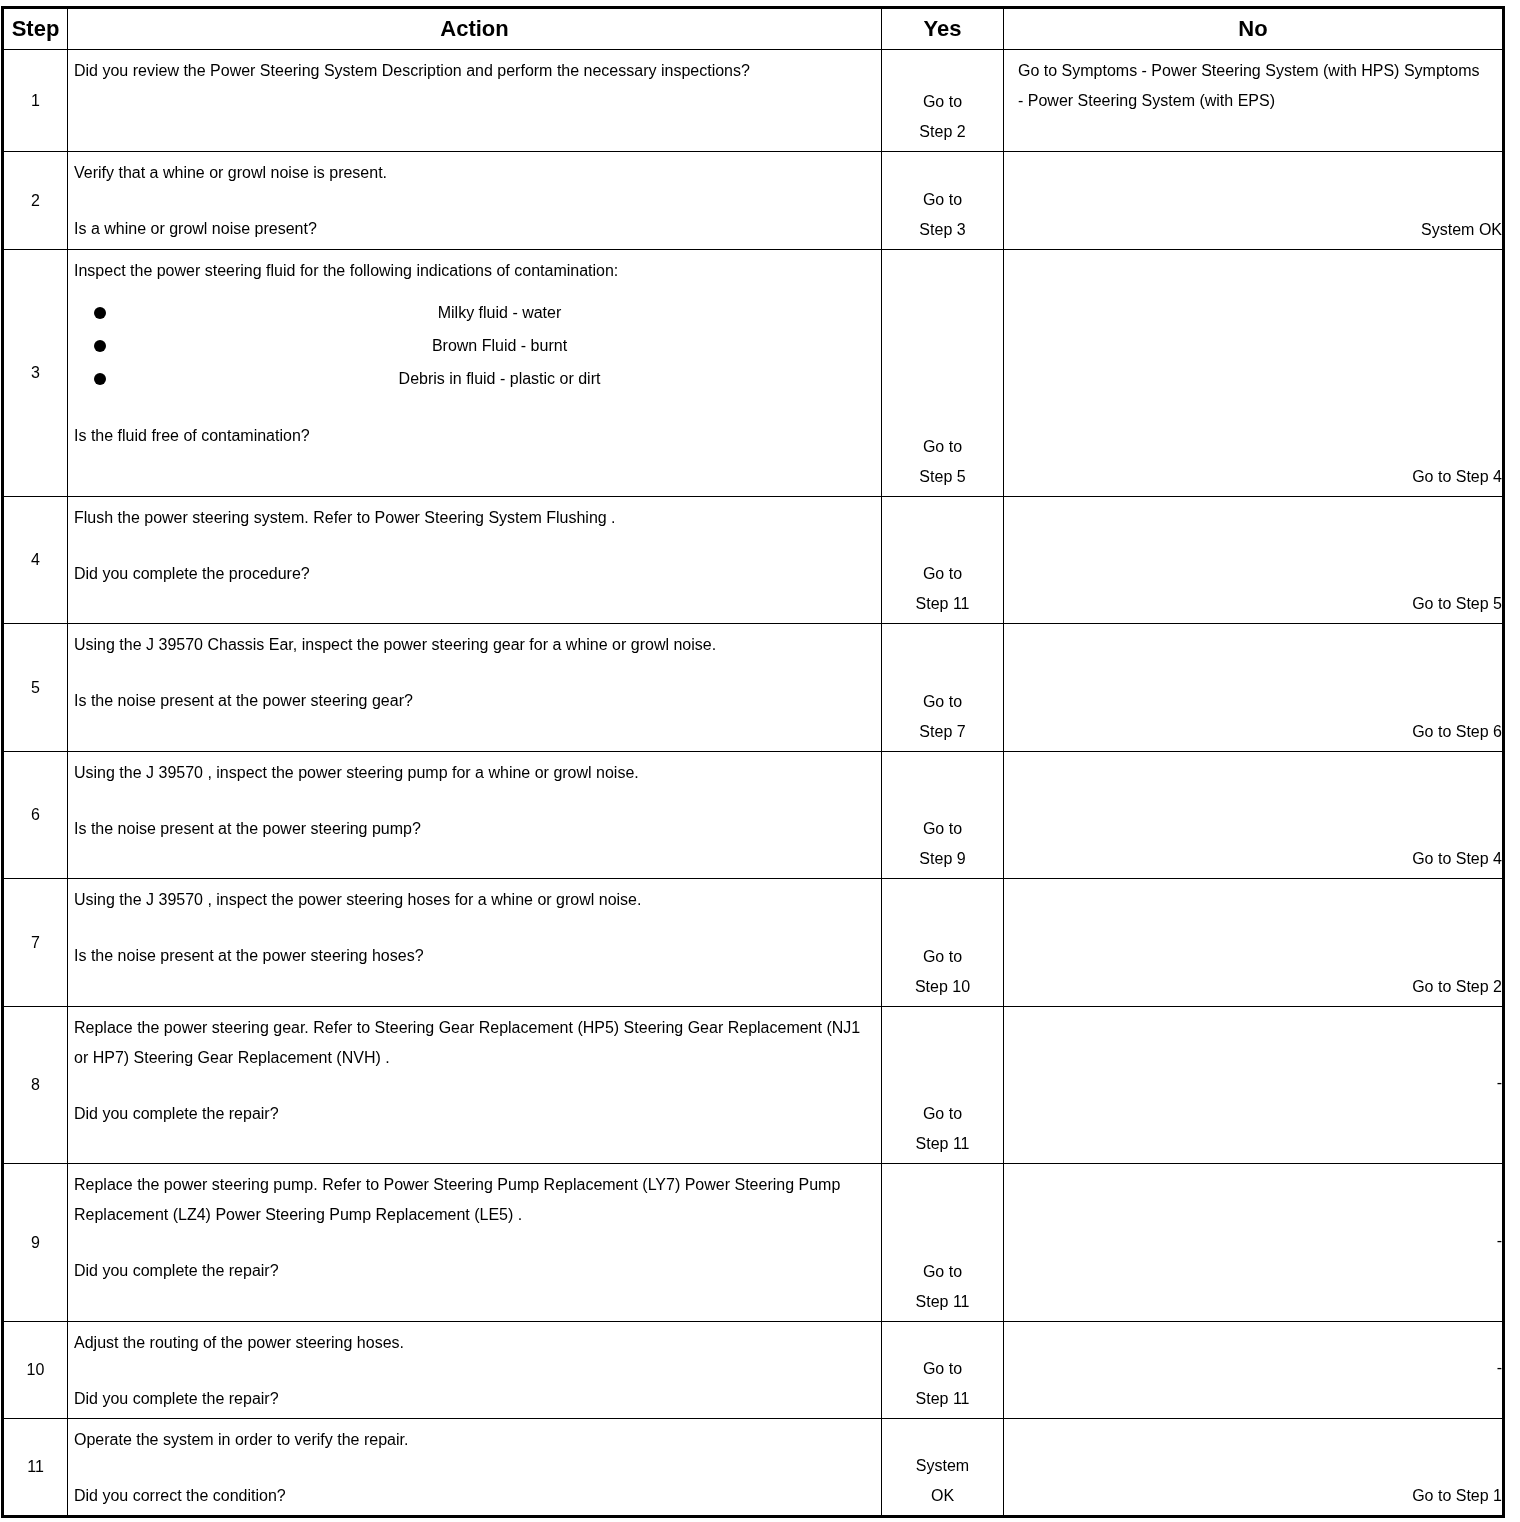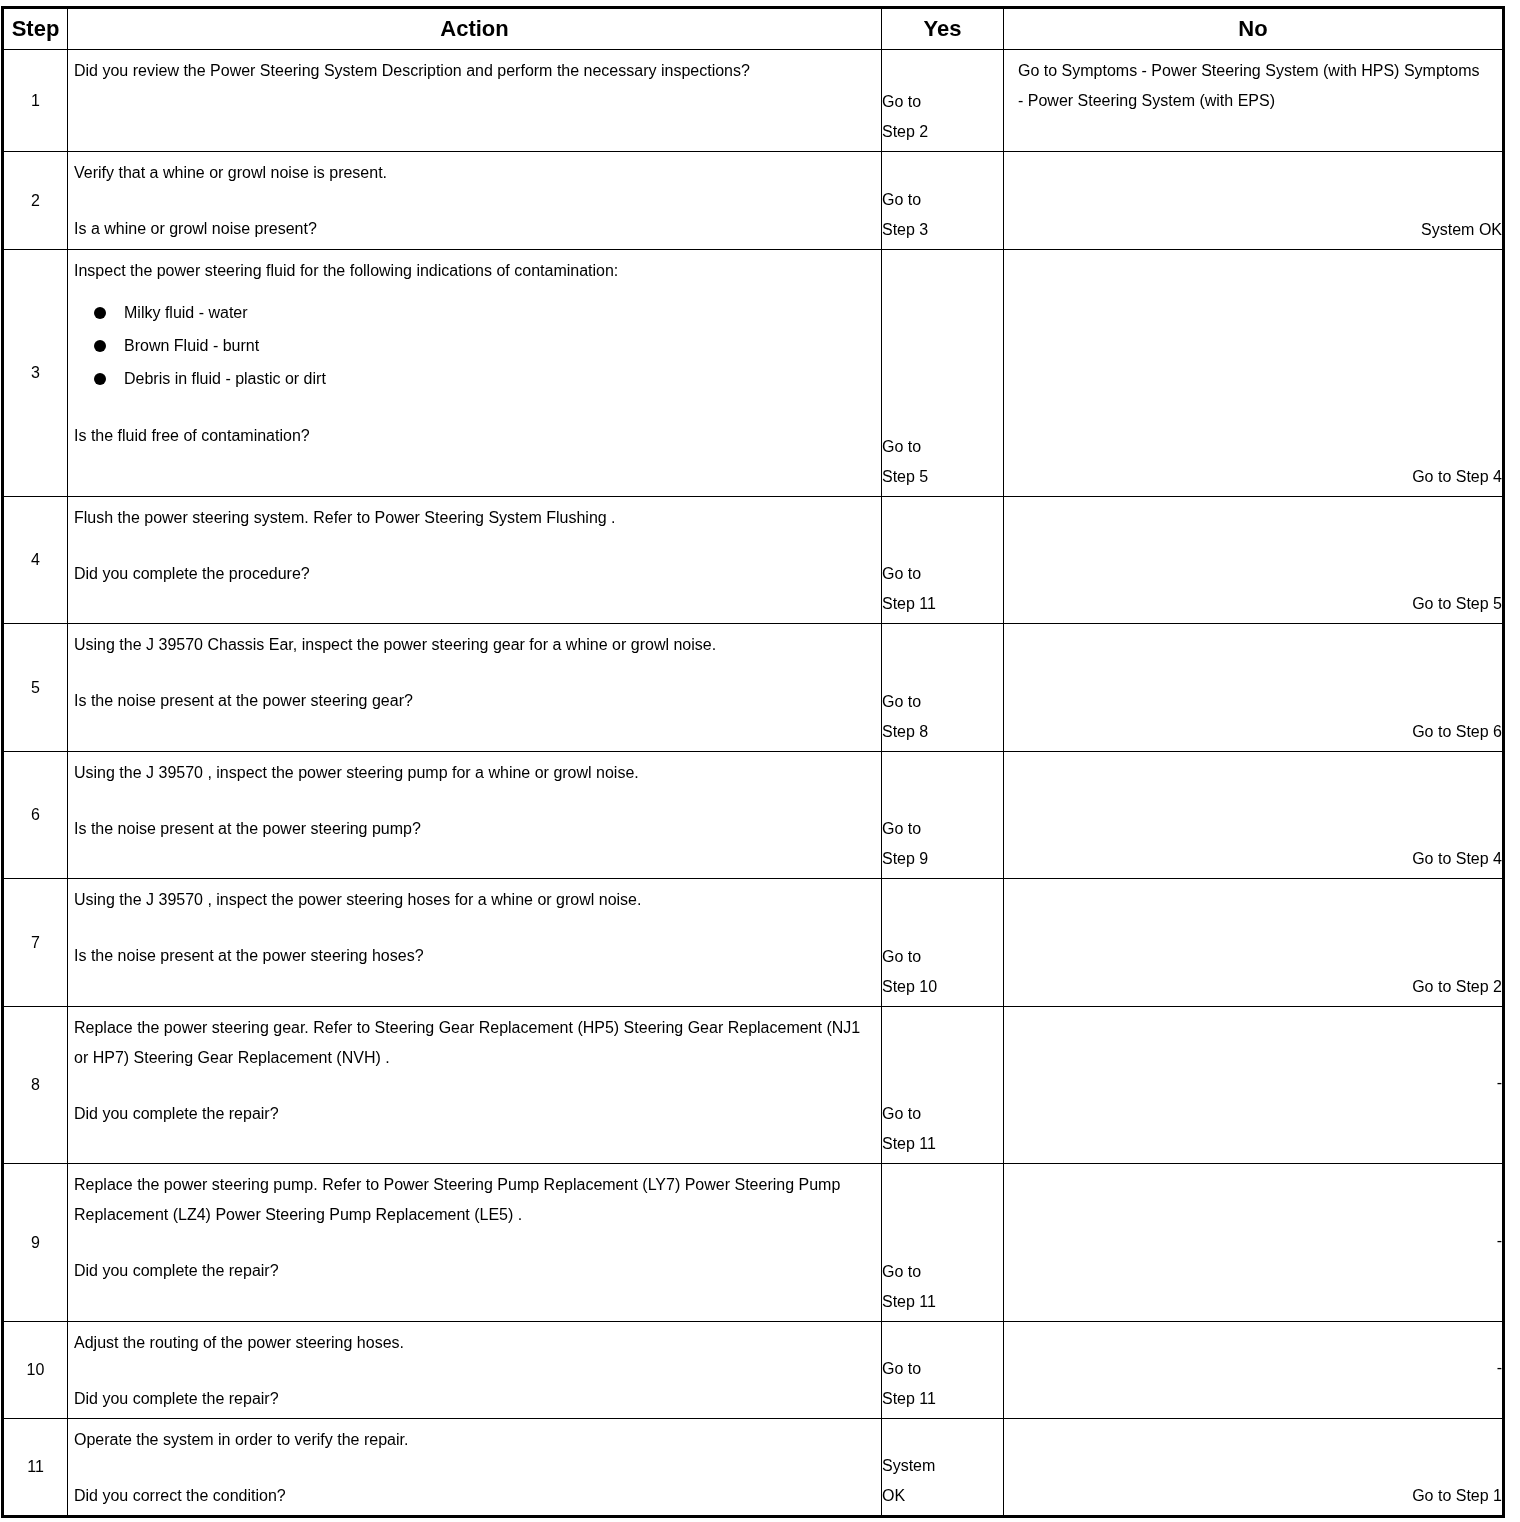--- a/index.html
+++ b/index.html
@@ -2,27 +2,27 @@
 <html><head>
 <meta charset="utf-8">
 <style>
   html,body{margin:0;padding:0;background:#fff;}
   body{width:1520px;height:1522px;position:relative;font-family:"Liberation Sans",sans-serif;color:#000;}
   table{position:absolute;left:1px;top:6px;width:1501px;border-collapse:collapse;border:3px solid #000;table-layout:fixed;}
   td,th{border:1.5px solid #000;padding:0 6px;font-size:16px;line-height:30px;vertical-align:top;}
   th{font-weight:bold;text-align:center;vertical-align:middle;height:40px;font-size:22px;padding:0;}
   col.c1{width:65px;} col.c2{width:814px;} col.c3{width:122px;} col.c4{width:500px;}
   td.step{text-align:center;vertical-align:middle;padding:0;}
-  td.yes{text-align:left;vertical-align:bottom;padding:0 0 4px 0;}
+  td.yes{text-align:center;vertical-align:bottom;padding:0 0 4px 0;}
   td.no{text-align:right;vertical-align:bottom;padding:0 0 4px 0;}
   td.no.left{text-align:left;vertical-align:top;padding:6px 14px;}
   td.no.mid{vertical-align:middle;}
   td.action{padding:6px 6px 4px 6px;}
   .gap{height:26px;}
-  ul{margin:10px 0 0 0;padding:0 0 0 20px;list-style:none;}
+  ul{margin:10px 0 0 0;padding:0 0 0 20px;list-style:none;text-align:center;}
   ul li{position:relative;padding-left:30px;line-height:33px;}
   ul li::before{content:"";position:absolute;left:0;top:11px;width:12px;height:12px;border-radius:50%;background:#000;}
 </style>
 </head>
 <body>
 
 <table>
   <colgroup>
       <col class="c1">
       <col class="c2">
@@ -95,21 +95,21 @@
       </tr>
       <tr style="height: 128px;">
         <td class="step">5</td>
         <td class="action">
           <div>Using the J 39570 Chassis Ear, inspect the power steering gear for a whine or growl noise.</div>
           <div class="gap"></div>
           <div>Is the noise present at the power steering gear?</div>
         </td>
         <td class="yes">
           <div>Go to</div>
-          <div>Step 8</div>
+          <div>Step 7</div>
         </td>
         <td class="no">Go to Step 6</td>
       </tr>
       <tr style="height: 127px;">
         <td class="step">6</td>
         <td class="action">
           <div>Using the J 39570 , inspect the power steering pump for a whine or growl noise.</div>
           <div class="gap"></div>
           <div>Is the noise present at the power steering pump?</div>
         </td>

